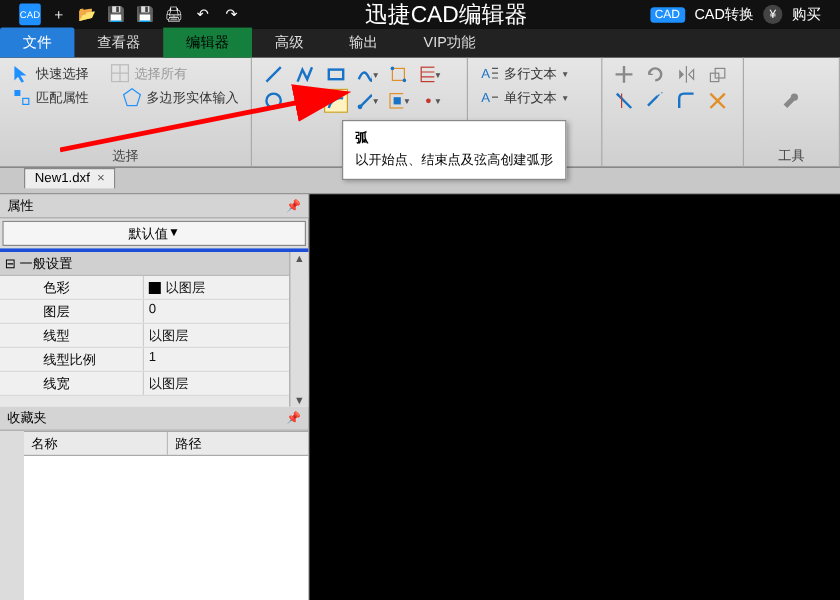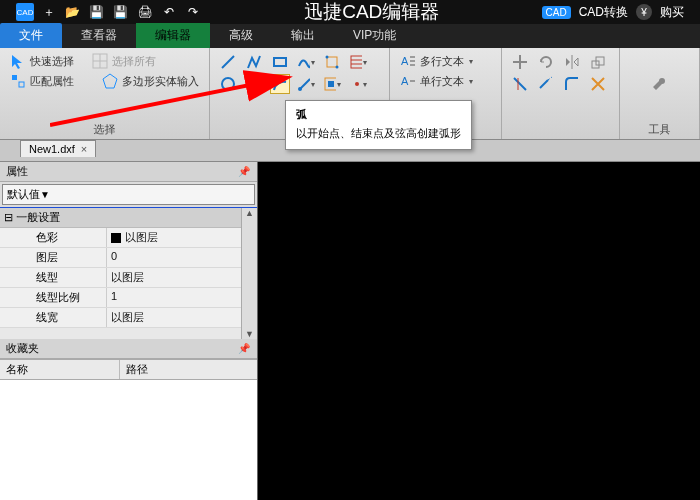--- a/index.html
+++ b/index.html
@@ -35,32 +35,32 @@
   
   .doctabs { height: 22px; background: #c8c8c8; display: flex; align-items: flex-start; padding-left: 20px; border-bottom: 1px solid #888; }
   .doctab { background: #eee; border: 1px solid #888; border-bottom: none; padding: 2px 8px; display: flex; align-items: center; gap: 6px; font-size: 11px; }
   .doctab .x { color: #555; }
 
   
   .main { display: flex; height: 338px; }
   .panel { width: 258px; background: #dcdcdc; display: flex; flex-direction: column; border-right: 1px solid #666; }
   .panel-hd { background: #d4d4d4; padding: 2px 6px; font-size: 11px; display: flex; justify-content: space-between; align-items: center; border-bottom: 1px solid #aaa; }
   .pin { font-size: 10px; }
-  .combo { margin: 2px; background: #f5f5f5; border: 1px solid #888; padding: 2px 4px; display: flex; justify-content: flex-start; align-items: center; font-size: 11px; }
+  .combo { margin: 2px; background: #f5f5f5; border: 1px solid #888; padding: 2px 4px; display: flex; justify-content: center; align-items: center; font-size: 11px; }
   .combo .arr { font-size: 10px; }
 
-  .propgrid { background: #e8e8e8; border-top: 1px solid #1d4ed8; height: 132px; overflow: hidden; position: relative; }
+  .propgrid { background: #e8e8e8; border-top: 3px solid #1d4ed8; height: 132px; overflow: hidden; position: relative; }
   .pg-head { background: #d0d0d0; padding: 2px 4px; font-size: 11px; border-bottom: 1px solid #bbb; }
   .pg-row { display: flex; font-size: 11px; border-bottom: 1px solid #d9d9d9; background: #f0f0f0; }
-  .pg-k { width: 107px; padding: 2px 19px 2px 36px; border-right: 1px solid #ccc; }
+  .pg-k { width: 120px; padding: 2px 19px 2px 36px; border-right: 1px solid #ccc; }
   .pg-v { flex: 1; padding: 2px 4px; color: #111; }
   .sq { display:inline-block; width:10px; height:10px; background:#000; vertical-align:middle; margin-right:4px; }
   .pg-scroll { position:absolute; right:0; top:0; width:16px; height:100%; background:#ddd; border-left:1px solid #aaa; display:flex; flex-direction:column; justify-content:space-between; align-items:center; font-size:9px; color:#555; }
 
-  .fav { flex: 1; display: flex; flex-direction: column; }
+  .fav { flex: 1; display: flex; flex-direction: column; padding-left: 20px; }
   .fav-cols { display:flex; background:#eaeaea; border-top:1px solid #aaa; border-bottom:1px solid #aaa; font-size:11px; }
   .fav-col { padding:2px 6px; }
   .fav-col:first-child { width:120px; border-right:1px solid #bbb; }
   .fav-body { flex:1; background:#fff; }
 
   .canvas { flex: 1; background: #000; }
 
   
   .tooltip { position: absolute; left: 285px; top: 100px; background: #fff; border: 1px solid #888; padding: 6px 10px 8px 10px; font-size: 11px; box-shadow: 2px 2px 4px rgba(0,0,0,.3); }
   .tooltip .tt-title { font-weight: bold; margin-bottom: 4px; }

